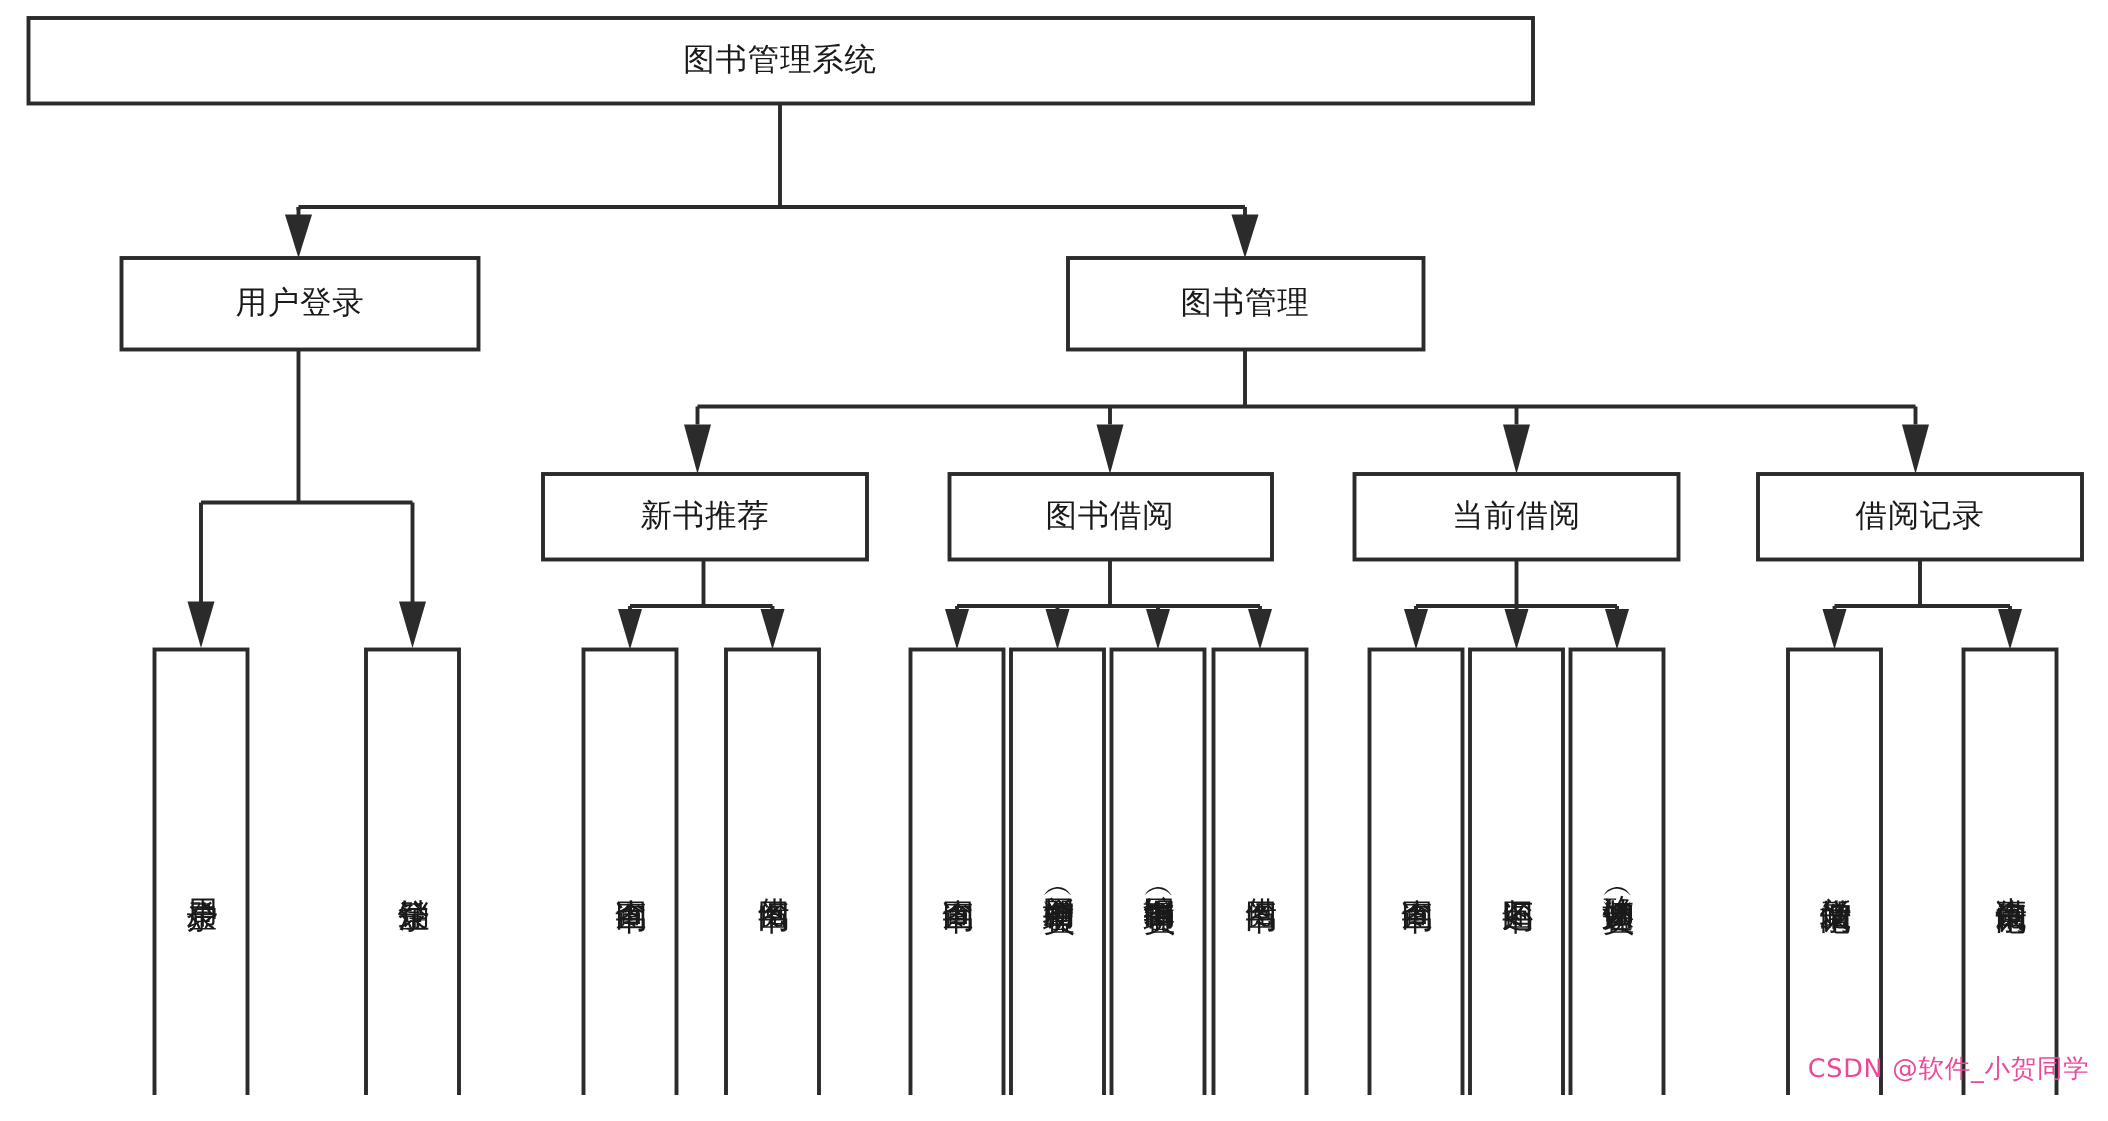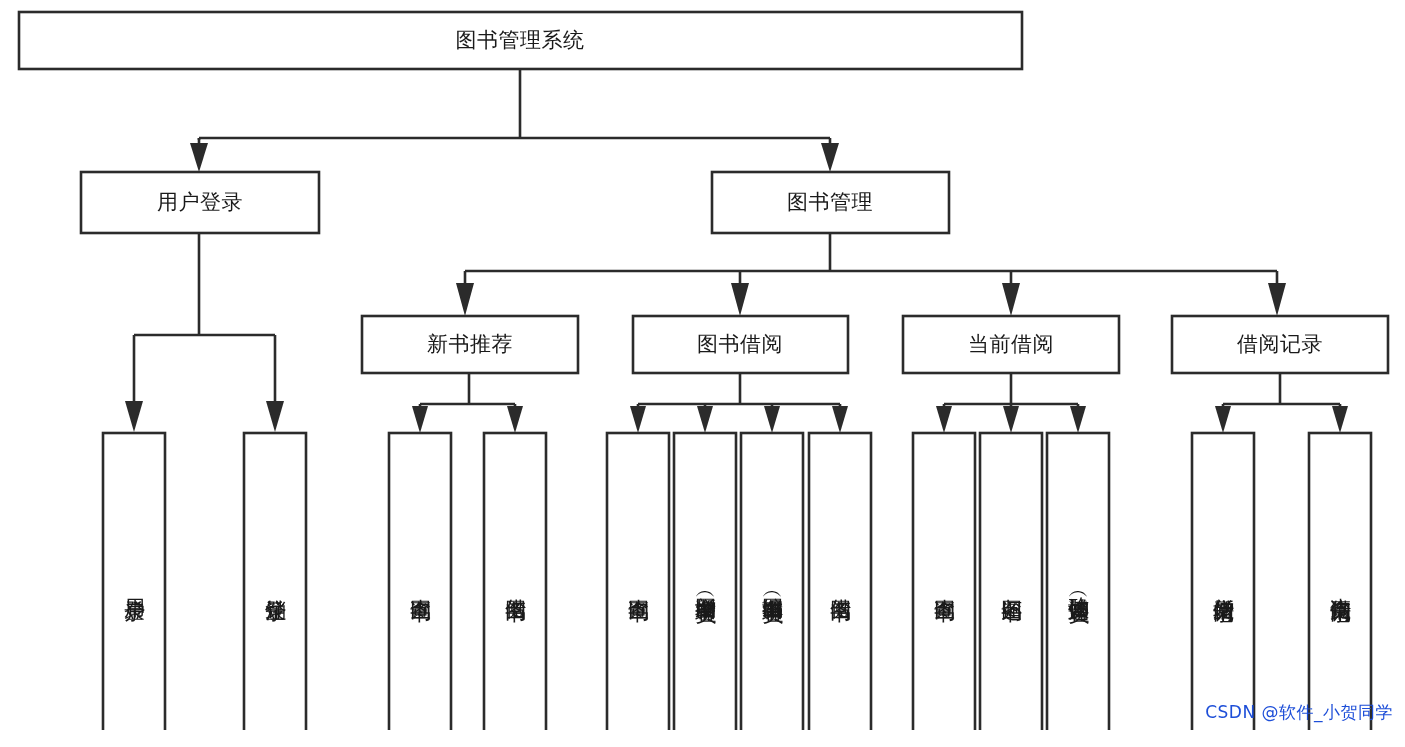--- a/index.html
+++ b/index.html
@@ -64,21 +64,21 @@
     letter-spacing: 1px;
     white-space: nowrap;
     pointer-events: none;
   }
   .watermark {
     position: absolute;
     right: 12px;
     bottom: 6px;
     font-family: "DejaVu Sans", "Liberation Sans", sans-serif;
     font-size: 17px;
-    color: #1d4ed8;
+    color: #ec4899;
     white-space: nowrap;
     letter-spacing: 0.5px;
   }
 </style>
 </head>
 <body>
 
 <div id="diagram-root">
 
   <svg id="tree-svg" viewBox="0 0 1405 747">

